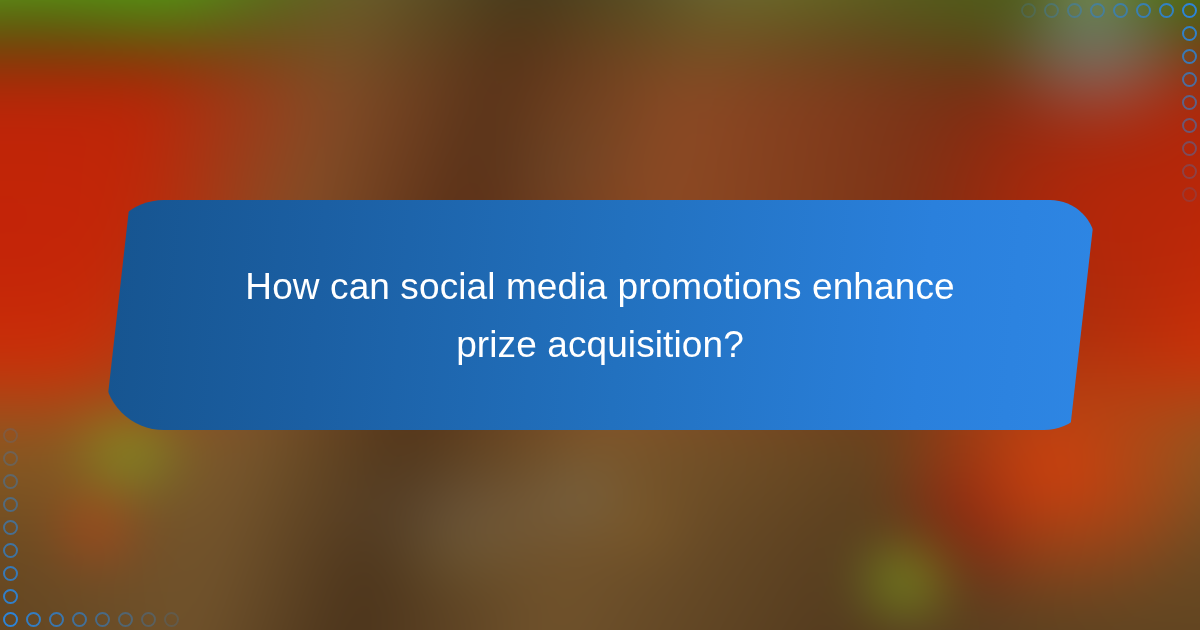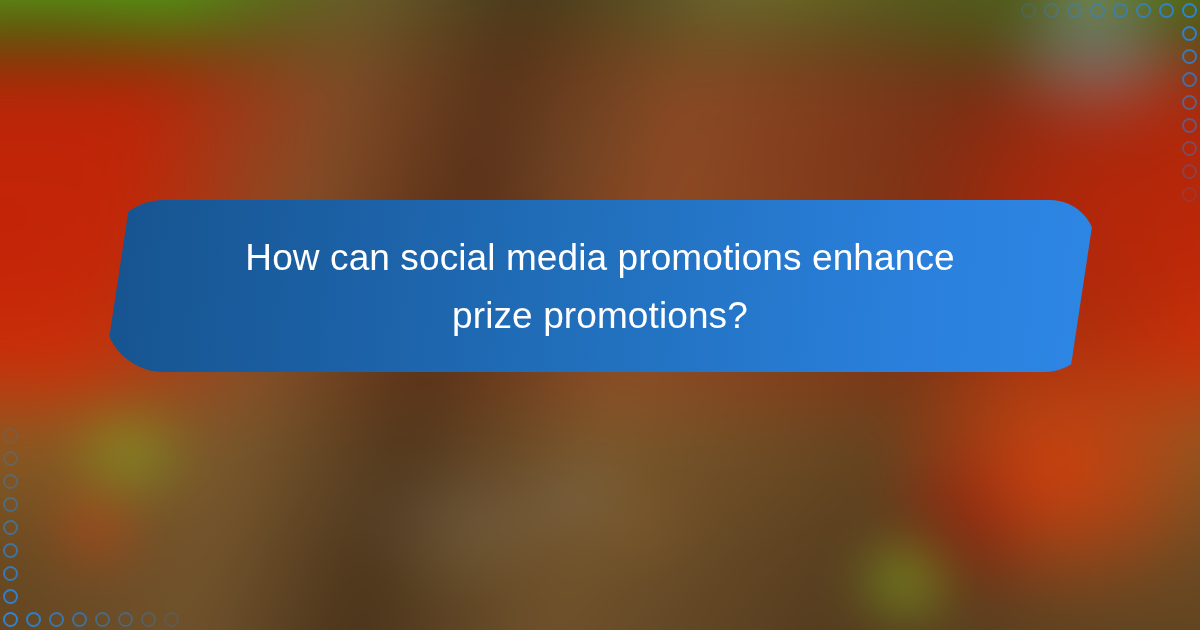--- a/index.html
+++ b/index.html
@@ -105,21 +105,21 @@
     border: 2px solid #2c84d8;
     box-sizing: border-box;
   }
 
   
   #banner {
     position: absolute;
     left: 104px;
     top: 200px;
     width: 992px;
-    height: 172px;
+    height: 230px;
     background: linear-gradient(95deg, #16548f 0%, #1b5fa3 22%, #2271bf 52%, #2a80dc 82%, #2e86e4 100%);
     border-radius: 60px 46px 52px 60px;
     -webkit-clip-path: polygon(26px 0, 100% 0, 966px 100%, 0 100%);
     clip-path: polygon(26px 0, 100% 0, 966px 100%, 0 100%);
     display: flex;
     align-items: center;
     justify-content: center;
   }
   #banner-text {
     color: #ffffff;
@@ -187,17 +187,17 @@
       <div class="dot" style="left: 3px; top: 497px; border-color: rgb(44, 132, 216); opacity: 0.5;"></div>
       <div class="dot" style="left: 3px; top: 474px; border-color: rgb(44, 132, 216); opacity: 0.395;"></div>
       <div class="dot" style="left: 3px; top: 451px; border-color: rgb(44, 132, 216); opacity: 0.29;"></div>
       <div class="dot" style="left: 3px; top: 428px; border-color: rgb(44, 132, 216); opacity: 0.185;"></div>
     </div>
 
   <div id="banner">
     <div id="banner-text">
       <span>How can social media promotions enhance</span>
       <br>
-      <span>prize promotions?</span>
+      <span>prize acquisition?</span>
     </div>
   </div>
 
 </div>
 
 </body></html>

